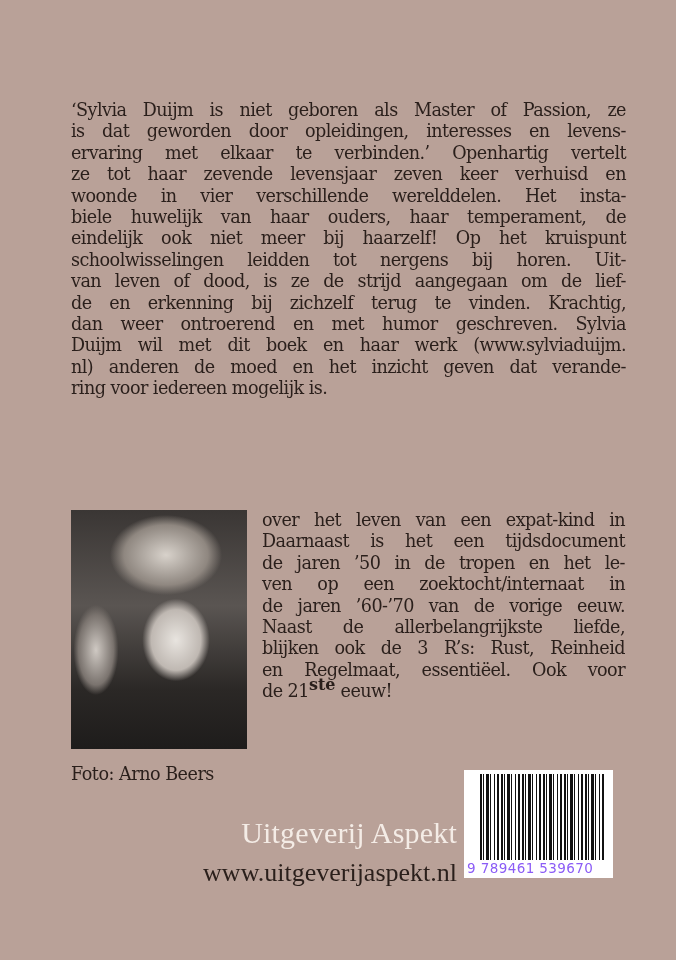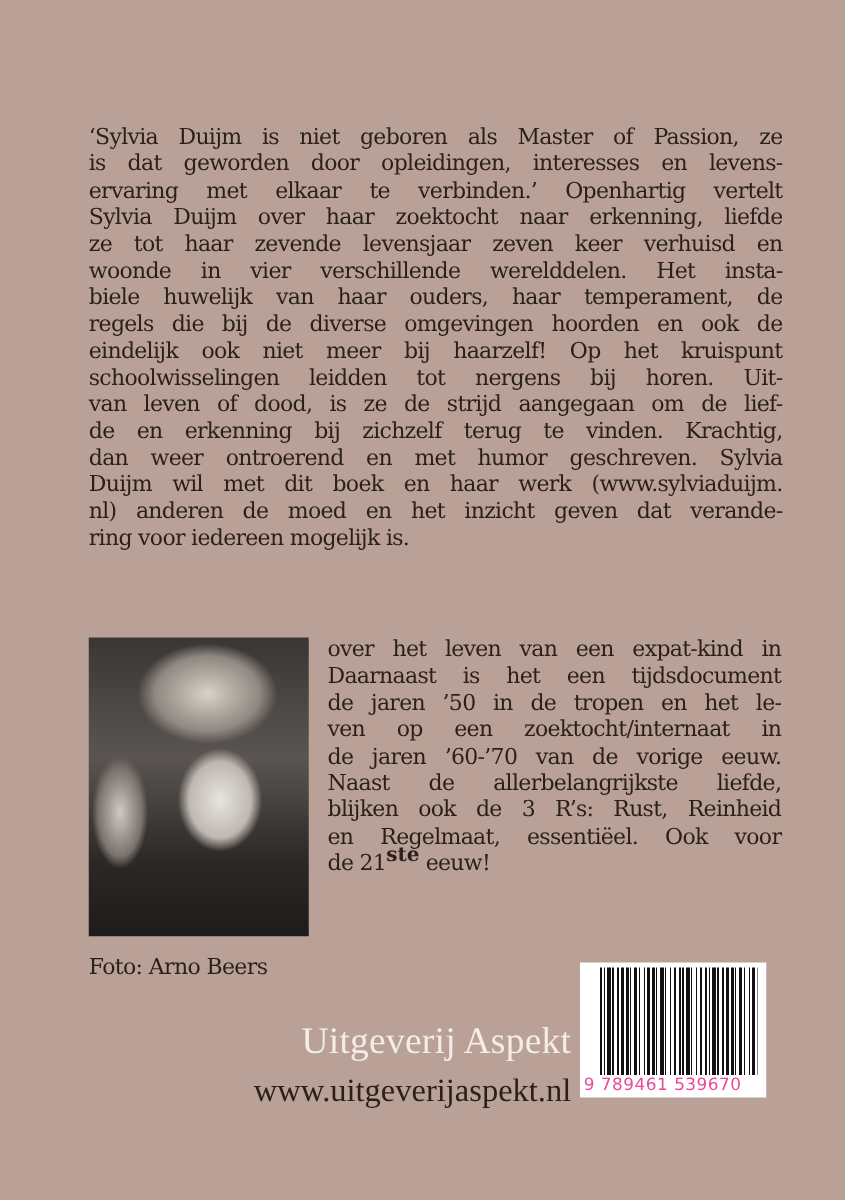--- a/index.html
+++ b/index.html
@@ -54,35 +54,33 @@
   .bars {
     position: absolute; left: 16px; top: 4px; width: 126px; height: 86px;
     background: repeating-linear-gradient(90deg,
       #111 0 2px, #fff 2px 3px, #111 3px 4px, #fff 4px 6px,
       #111 6px 9px, #fff 9px 10px, #111 10px 11px, #fff 11px 14px,
       #111 14px 15px, #fff 15px 17px, #111 17px 19px, #fff 19px 21px);
   }
   .bar-digits {
     position: absolute; left: 3px; bottom: 2px; width: 144px;
     font-family: "DejaVu Sans", sans-serif; font-size: 13.5px; letter-spacing: 0.4px;
-    color: #ec4899; background: #fff; line-height: 15px;
+    color: #8b5cf6; background: #fff; line-height: 15px;
   }
 </style>
 </head>
 <body>
 
 <div class="blurb">
   <span class="line">‘Sylvia Duijm is niet geboren als Master of Passion, ze</span>
   <span class="line">is dat geworden door opleidingen, interesses en levens-</span>
   <span class="line">ervaring met elkaar te verbinden.’ Openhartig vertelt</span>
-  <span class="line">Sylvia Duijm over haar zoektocht naar erkenning, liefde</span>
   <span class="line">ze tot haar zevende levensjaar zeven keer verhuisd en</span>
   <span class="line">woonde in vier verschillende werelddelen. Het insta-</span>
   <span class="line">biele huwelijk van haar ouders, haar temperament, de</span>
-  <span class="line">regels die bij de diverse omgevingen hoorden en ook de</span>
   <span class="line">eindelijk ook niet meer bij haarzelf! Op het kruispunt</span>
   <span class="line">schoolwisselingen leidden tot nergens bij horen. Uit-</span>
   <span class="line">van leven of dood, is ze de strijd aangegaan om de lief-</span>
   <span class="line">de en erkenning bij zichzelf terug te vinden. Krachtig,</span>
   <span class="line">dan weer ontroerend en met humor geschreven. Sylvia</span>
   <span class="line">Duijm wil met dit boek en haar werk (www.sylviaduijm.</span>
   <span class="line">nl) anderen de moed en het inzicht geven dat verande-</span>
   <span class="line last">ring voor iedereen mogelijk is.</span>
 </div>
 

